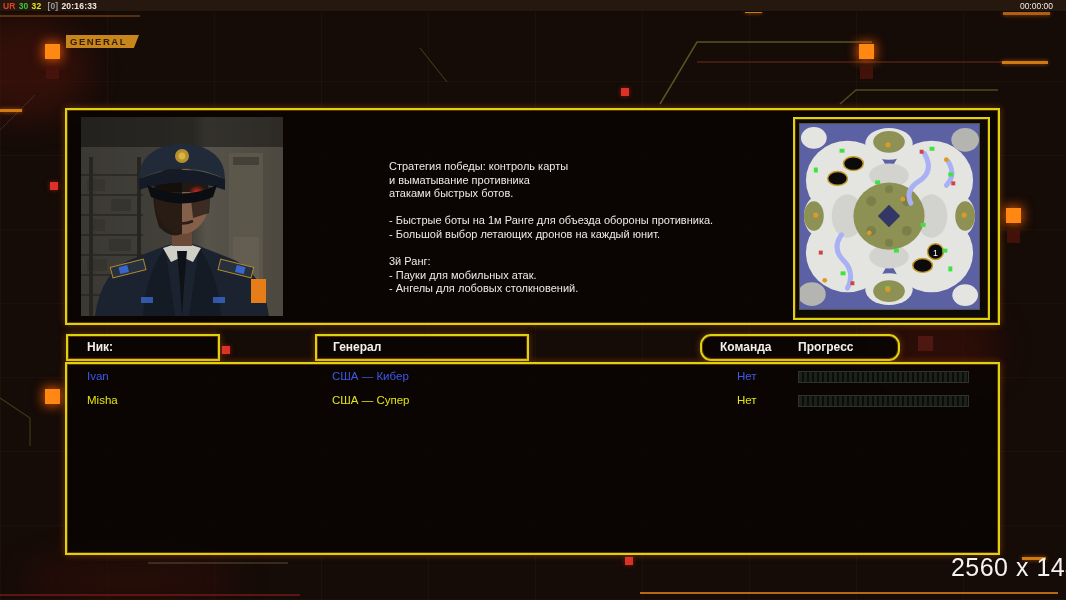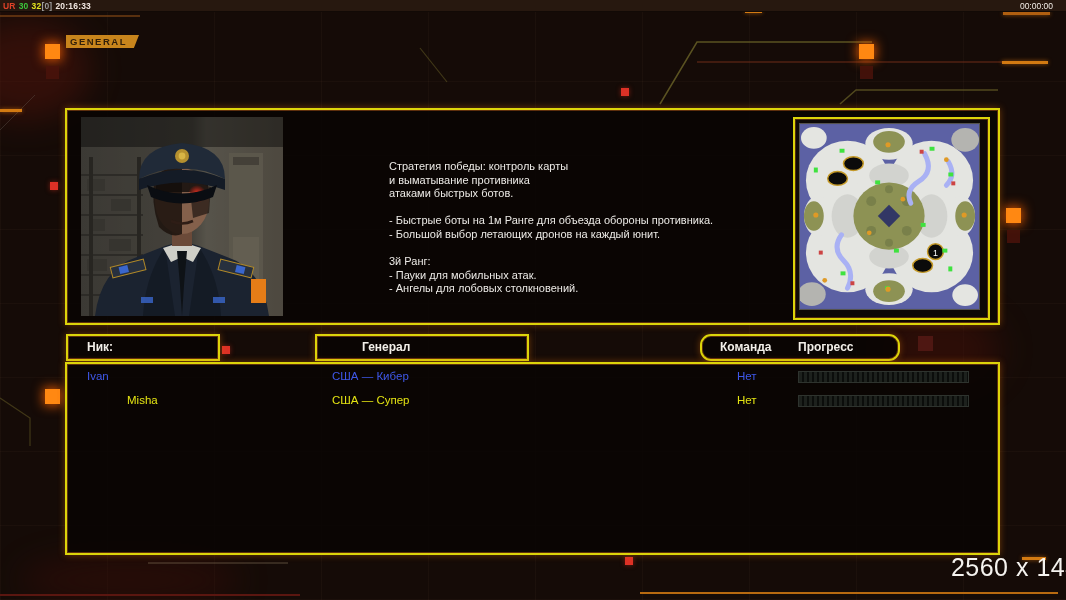--- a/index.html
+++ b/index.html
@@ -34,21 +34,21 @@
   .portrait{position:absolute;left:14px;top:7px;width:202px;height:199px;}
   .strategy{position:absolute;left:322px;top:50px;width:345px;font-size:11px;line-height:13.6px;
     color:#eceae6;white-space:pre-line;}
   .mapbox{position:absolute;left:726px;top:7px;width:197px;height:203px;border:2px solid #dcd40a;
     background:#0d0906;box-shadow:inset 0 0 0 1px rgba(150,75,20,.5);box-sizing:border-box;padding:4px;}
   .mapinner{width:181px;height:187px;border:1px solid #55534e;background:#14100c;box-sizing:border-box;}
   
   .hbox{height:27px;font-size:12px;font-weight:bold;color:#f2efe9;}
   .hbox .t{line-height:23px;}
   .hb-nick{left:66px;top:334px;width:154px;}
-  .hb-gen{left:315px;top:334px;width:214px;padding-left:29px;}
+  .hb-gen{left:315px;top:334px;width:214px;}
   .hb-team{left:700px;top:334px;width:200px;border-radius:11px;}
   .hspan{position:absolute;top:0;line-height:23px;}
   
   .listpanel{left:65px;top:362px;width:935px;height:193px;}
   .prow{position:absolute;left:0;width:100%;height:24px;text-align:right;}
   .cell{position:absolute;top:4px;font-size:11.5px;}
   .c-nick{left:20px;} .c-gen{left:265px;} .c-team{left:670px;}
   .pbar{position:absolute;left:731px;top:5px;width:171px;height:12px;
     background:repeating-linear-gradient(90deg,#1d211d 0 3px,#0b0d0b 3px 5px);
     border:1px solid #2e332e;box-sizing:border-box;}
@@ -91,21 +91,21 @@
   <div class="sqr" style="left:1007px;top:230px;"></div>
   <div class="sqo" style="left:45px;top:389px;"></div>
   <div class="sqs" style="left:50px;top:182px;"></div>
   <div class="sqs" style="left:222px;top:346px;"></div>
   <div class="sqs" style="left:625px;top:557px;"></div>
   <div class="sqs" style="left:621px;top:88px;"></div>
   <div class="sqm" style="left:918px;top:336px;"></div>
 
   <div class="topbar">
     <div class="status">
-      <span style="color: rgb(224, 66, 40);">UR</span><span style="color: rgb(60, 198, 60);">30</span><span style="margin-right: 0px; color: rgb(230, 230, 30);">32</span><span style="color: rgb(156, 156, 156);">[0]</span><span style="color: rgb(242, 232, 226);">20:16:33</span>
+      <span style="color: rgb(224, 66, 40);">UR</span><span style="color: rgb(60, 198, 60);">30</span><span style="margin-right: 6px; color: rgb(230, 230, 30);">32</span><span style="color: rgb(156, 156, 156);">[0]</span><span style="color: rgb(242, 232, 226);">20:16:33</span>
     </div>
     <div class="timer">00:00:00</div>
   </div>
 
   <div class="gtab">GENERAL</div>
 
 
   <div class="box mainpanel">
 
     <svg class="portrait" viewBox="0 0 202 199">
@@ -292,21 +292,21 @@
   <div class="box listpanel">
     <div class="prow" style="top:2px;">
       <span class="cell c-nick" style="color: rgb(63, 88, 234);">Ivan</span>
       <span class="cell c-gen" style="color: rgb(63, 88, 234);">США — Кибер</span>
       <span class="cell c-team" style="color: rgb(63, 88, 234);">Нет</span>
       <div class="pbar">
         <div class="pfill" style="width: 0%;"></div>
       </div>
     </div>
     <div class="prow" style="top:26px;">
-      <span class="cell c-nick" style="color: rgb(228, 228, 18); margin-left: 40px;">Misha</span>
+      <span class="cell c-nick" style="color: rgb(228, 228, 18);">Misha</span>
       <span class="cell c-gen" style="color: rgb(228, 228, 18);">США — Супер</span>
       <span class="cell c-team" style="color: rgb(228, 228, 18);">Нет</span>
       <div class="pbar">
         <div class="pfill" style="width: 0%;"></div>
       </div>
     </div>
   </div>
 
   <div class="fres">2560 x 1440</div>
 

